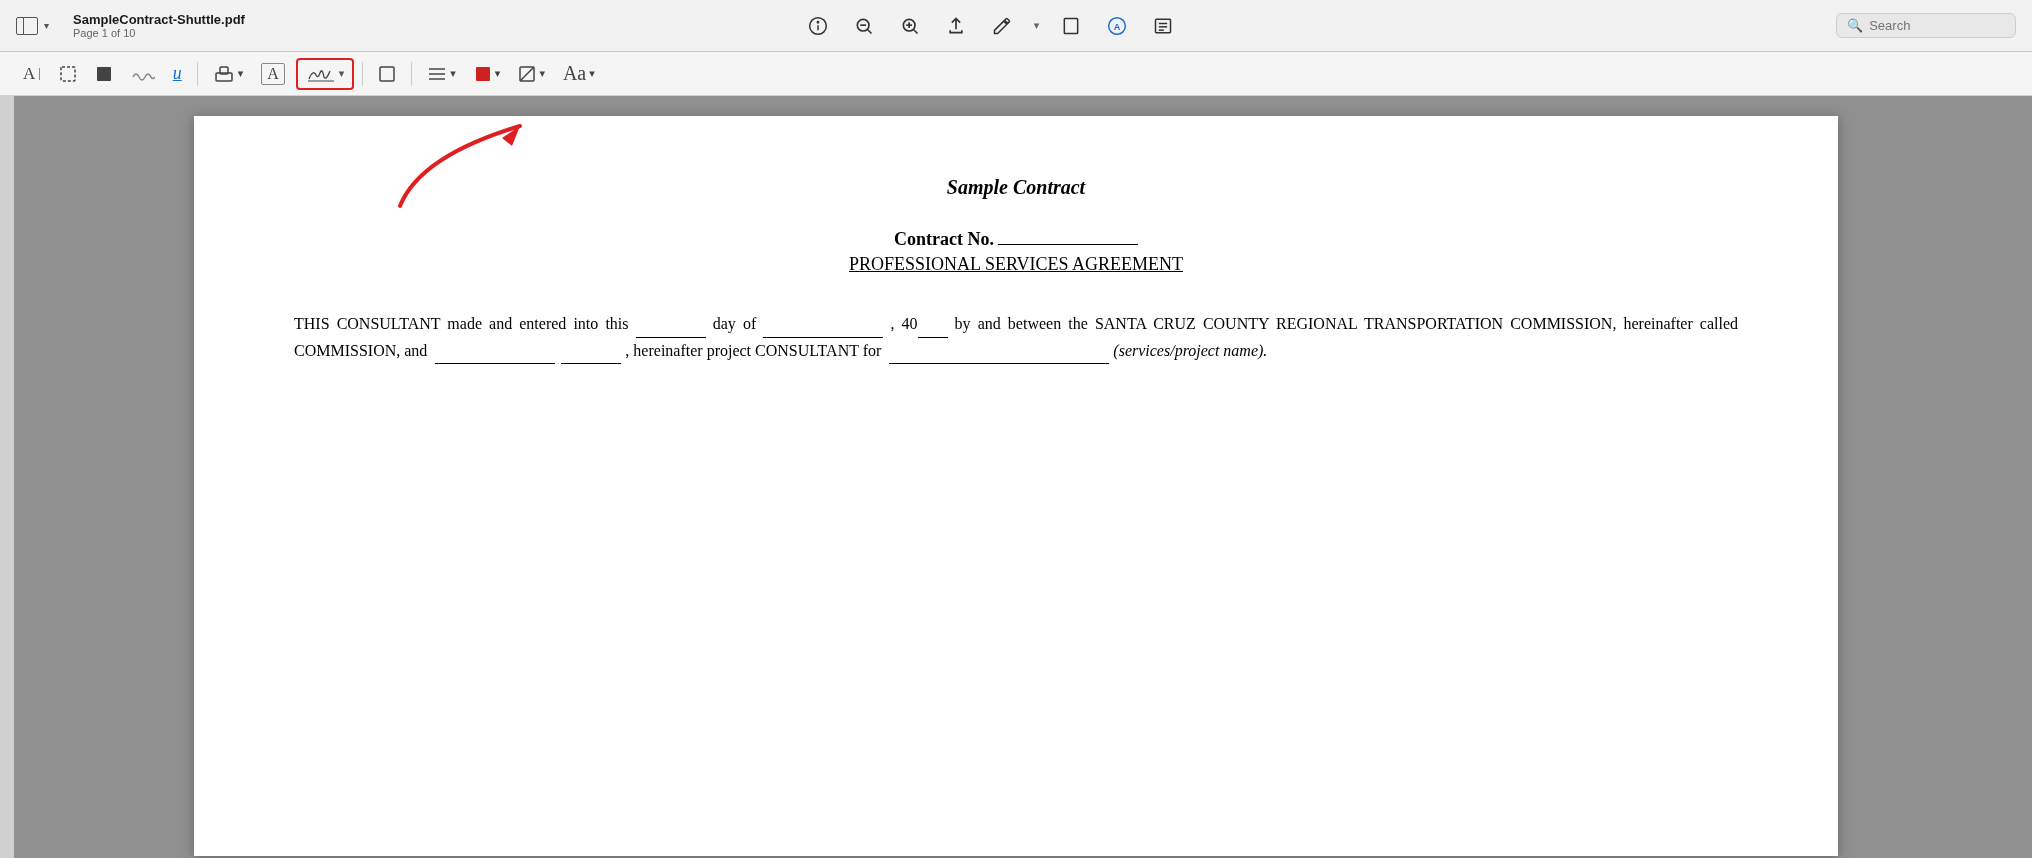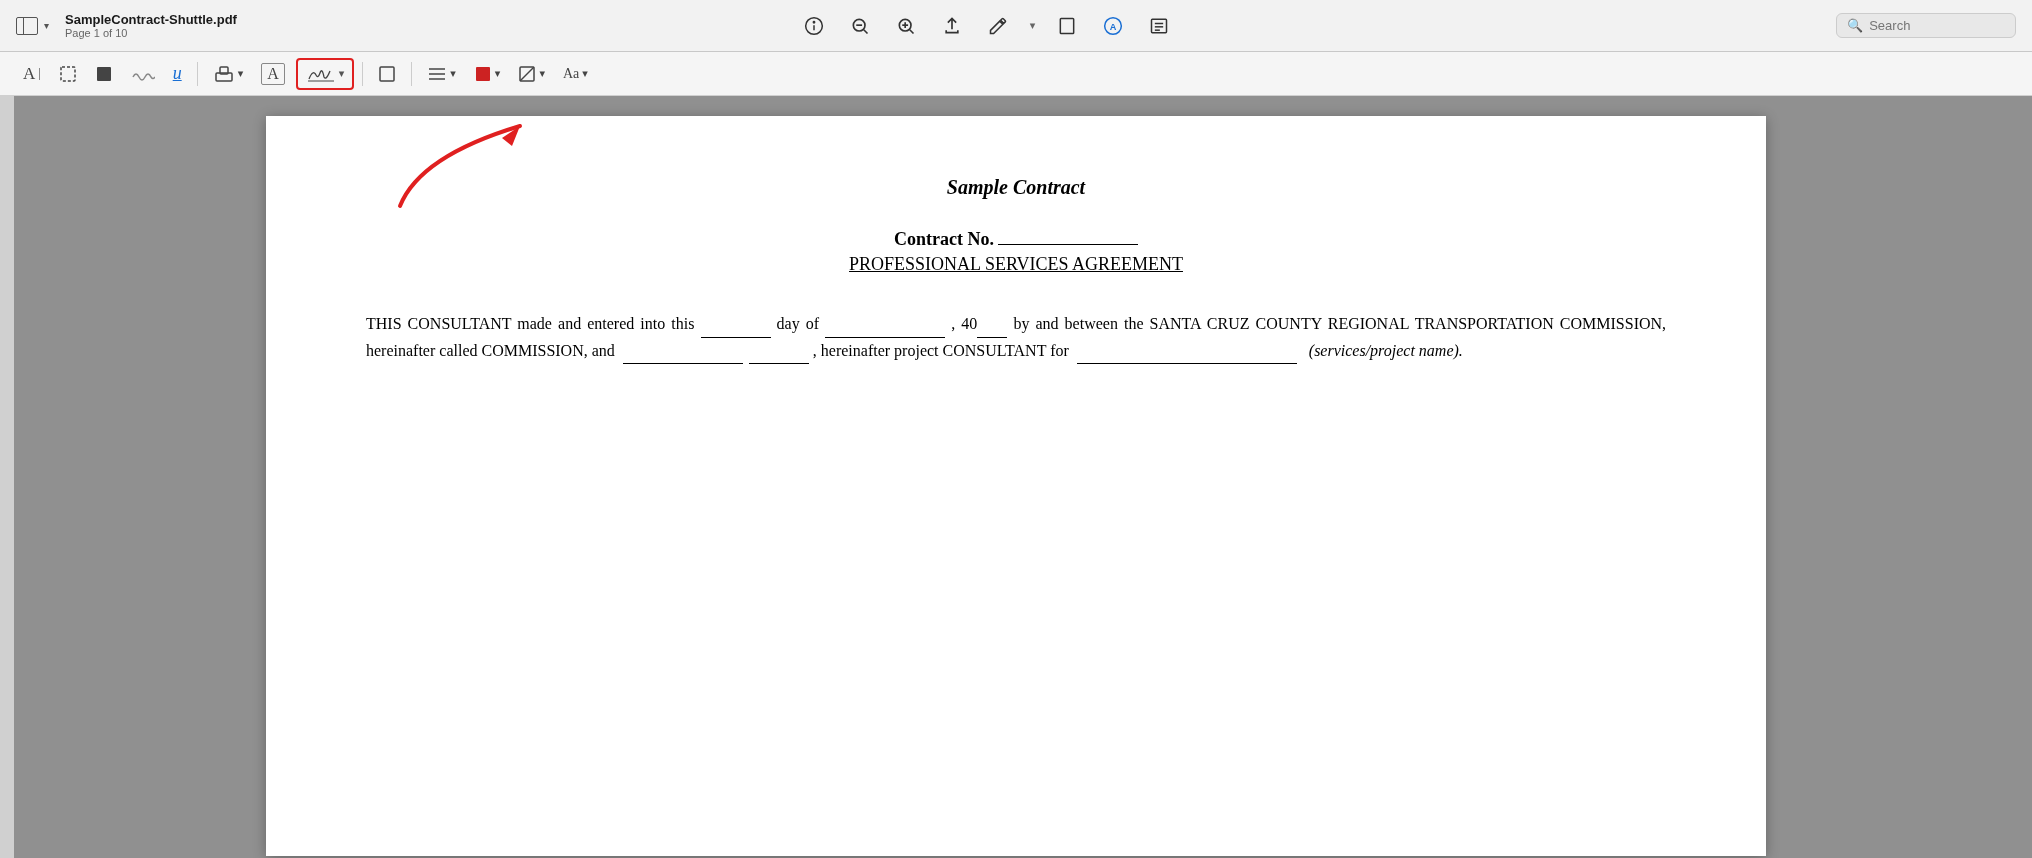--- a/index.html
+++ b/index.html
@@ -47,21 +47,21 @@
     }
     .sidebar-icon-right { flex: 1; }
     .chevron-down {
       font-size: 10px;
       color: #555;
       margin-left: 2px;
     }
     .file-info {
       display: flex;
       flex-direction: column;
-      margin-left: 8px;
+      margin-left: 16px;
     }
     .file-name {
       font-size: 13px;
       font-weight: 600;
       color: #1a1a1a;
     }
     .file-page {
       font-size: 11px;
       color: #666;
     }
@@ -179,21 +179,21 @@
       width: 14px;
       background: #d0d0d0;
       position: absolute;
       left: 0;
       top: 0;
       bottom: 0;
     }
 
     .pdf-page {
       background: white;
-      width: 1500px;
+      width: 1644px;
       min-height: 740px;
       padding: 60px 100px 60px 100px;
       box-shadow: 0 2px 12px rgba(0,0,0,0.3);
       position: relative;
     }
 
     .page-title {
       text-align: center;
       font-size: 20px;
       font-weight: bold;
@@ -237,21 +237,21 @@
     .underline-blank-sm {
       display: inline-block;
       border-bottom: 1px solid black;
       min-width: 50px;
     }
     .underline-blank-lg {
       display: inline-block;
       border-bottom: 1px solid black;
       min-width: 200px;
     }
-    .italic-text { font-style: italic; margin-left: 8px; }
+    .italic-text { font-style: italic; }
     .duties-heading {
       font-family: 'Times New Roman', Times, serif;
       font-size: 16px;
       font-weight: bold;
       margin-top: 24px;
     }
   </style>
 </head>
 <body>
 
@@ -419,21 +419,21 @@
 
   <button class="ann-btn">
     <svg width="18" height="18" viewBox="0 0 18 18" fill="none" stroke="#444" stroke-width="1.5">
       <rect x="2" y="2" width="14" height="14" rx="1"></rect>
       <line x1="2" y1="16" x2="16" y2="2"></line>
     </svg>
     <span style="font-size:11px;">▾</span>
   </button>
 
   <button class="ann-btn">
-    <span style="font-size:14px; font-family:serif;">Aa</span>
+    <span style="font-size:20px; font-family:serif;">Aa</span>
     <span style="font-size:11px;">▾</span>
   </button>
 </div>
 
 <div style="position:absolute; top:96px; left:340px; width:260px; height:130px; pointer-events:none; z-index:100;">
   <svg width="260" height="130" viewBox="0 0 260 130">
 
     <path d="M60 110 Q80 60 180 30" stroke="#e02020" stroke-width="4" fill="none" stroke-linecap="round"></path>
 
     <polygon points="180,30 162,42 172,50" fill="#e02020"></polygon>

